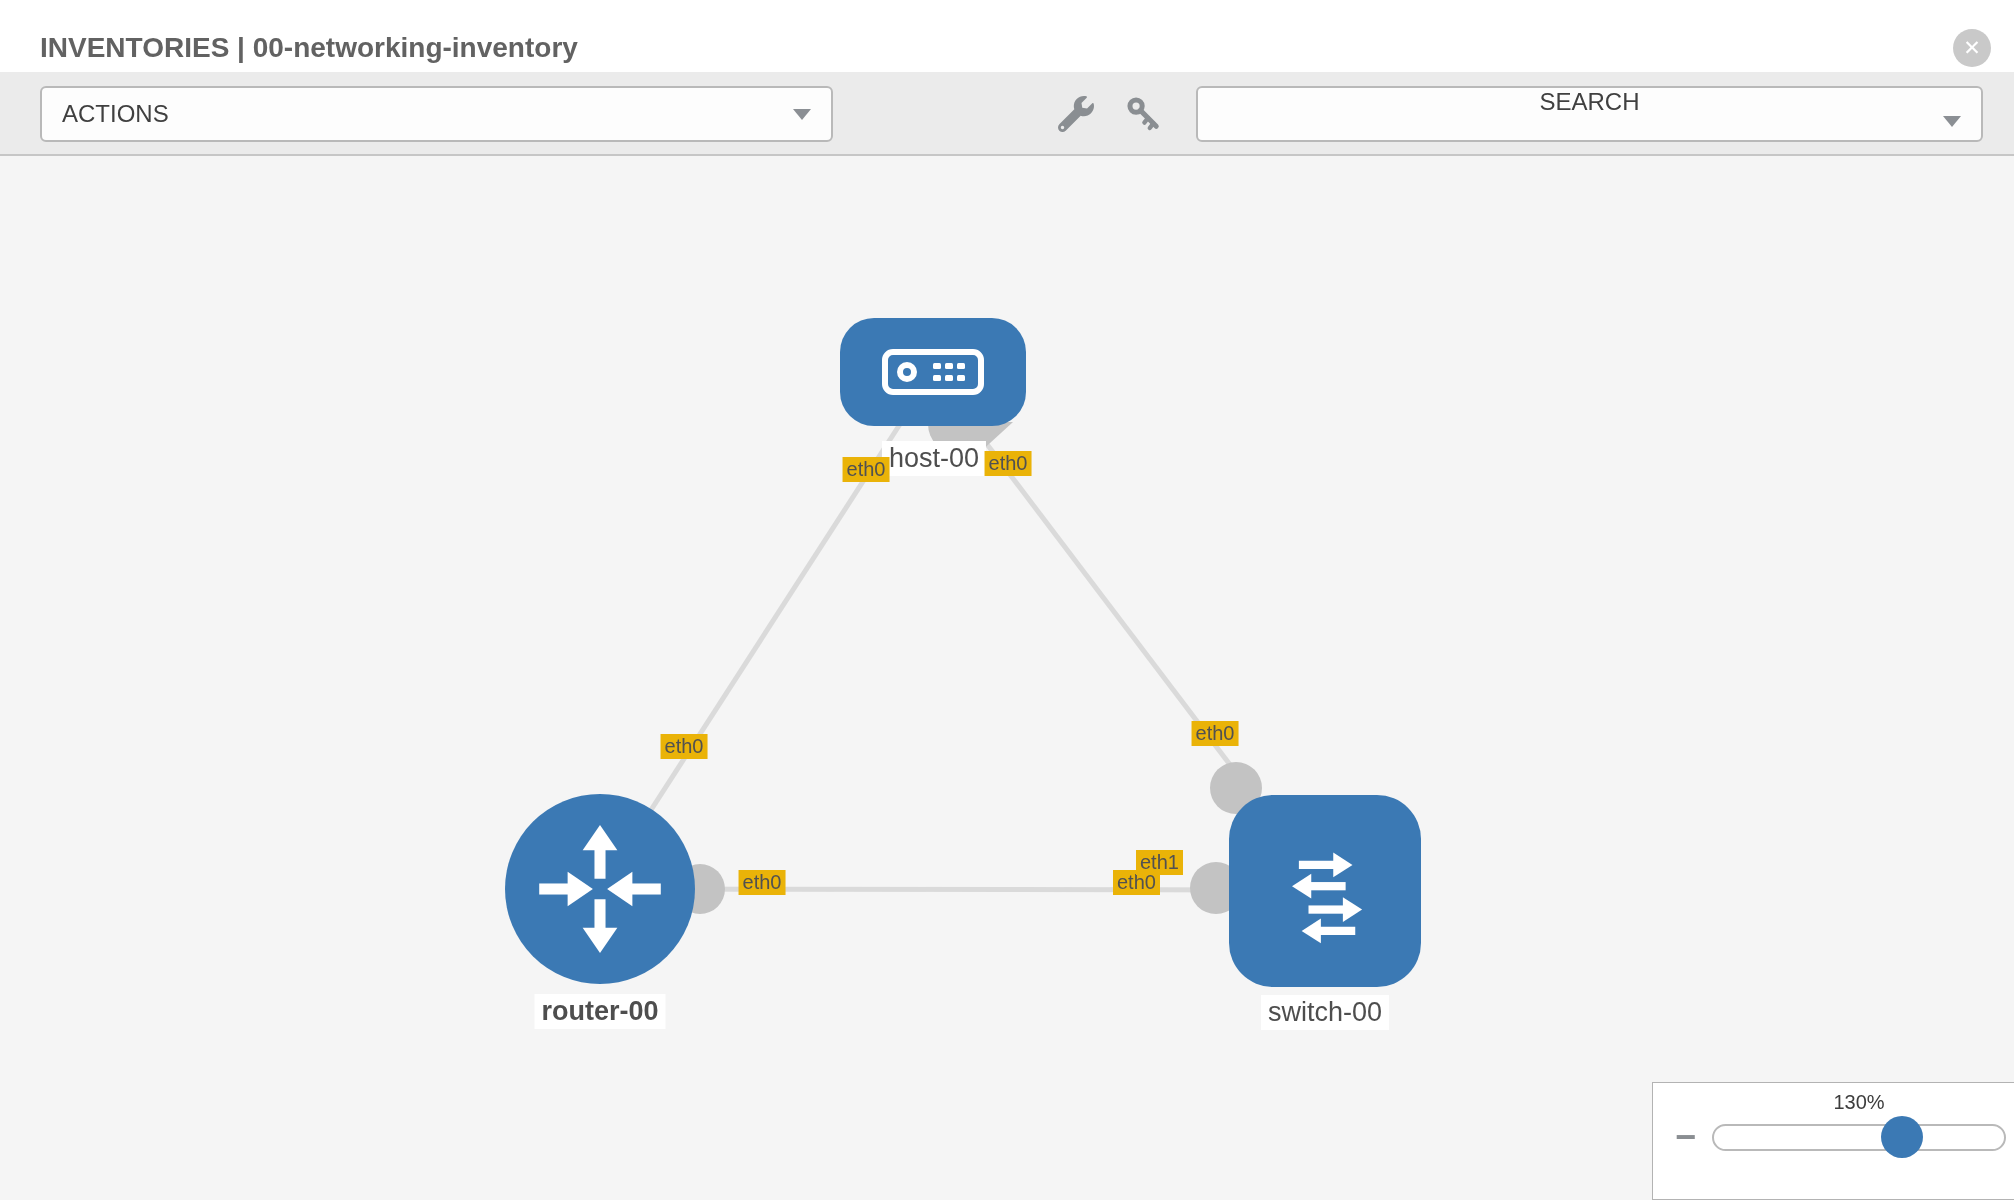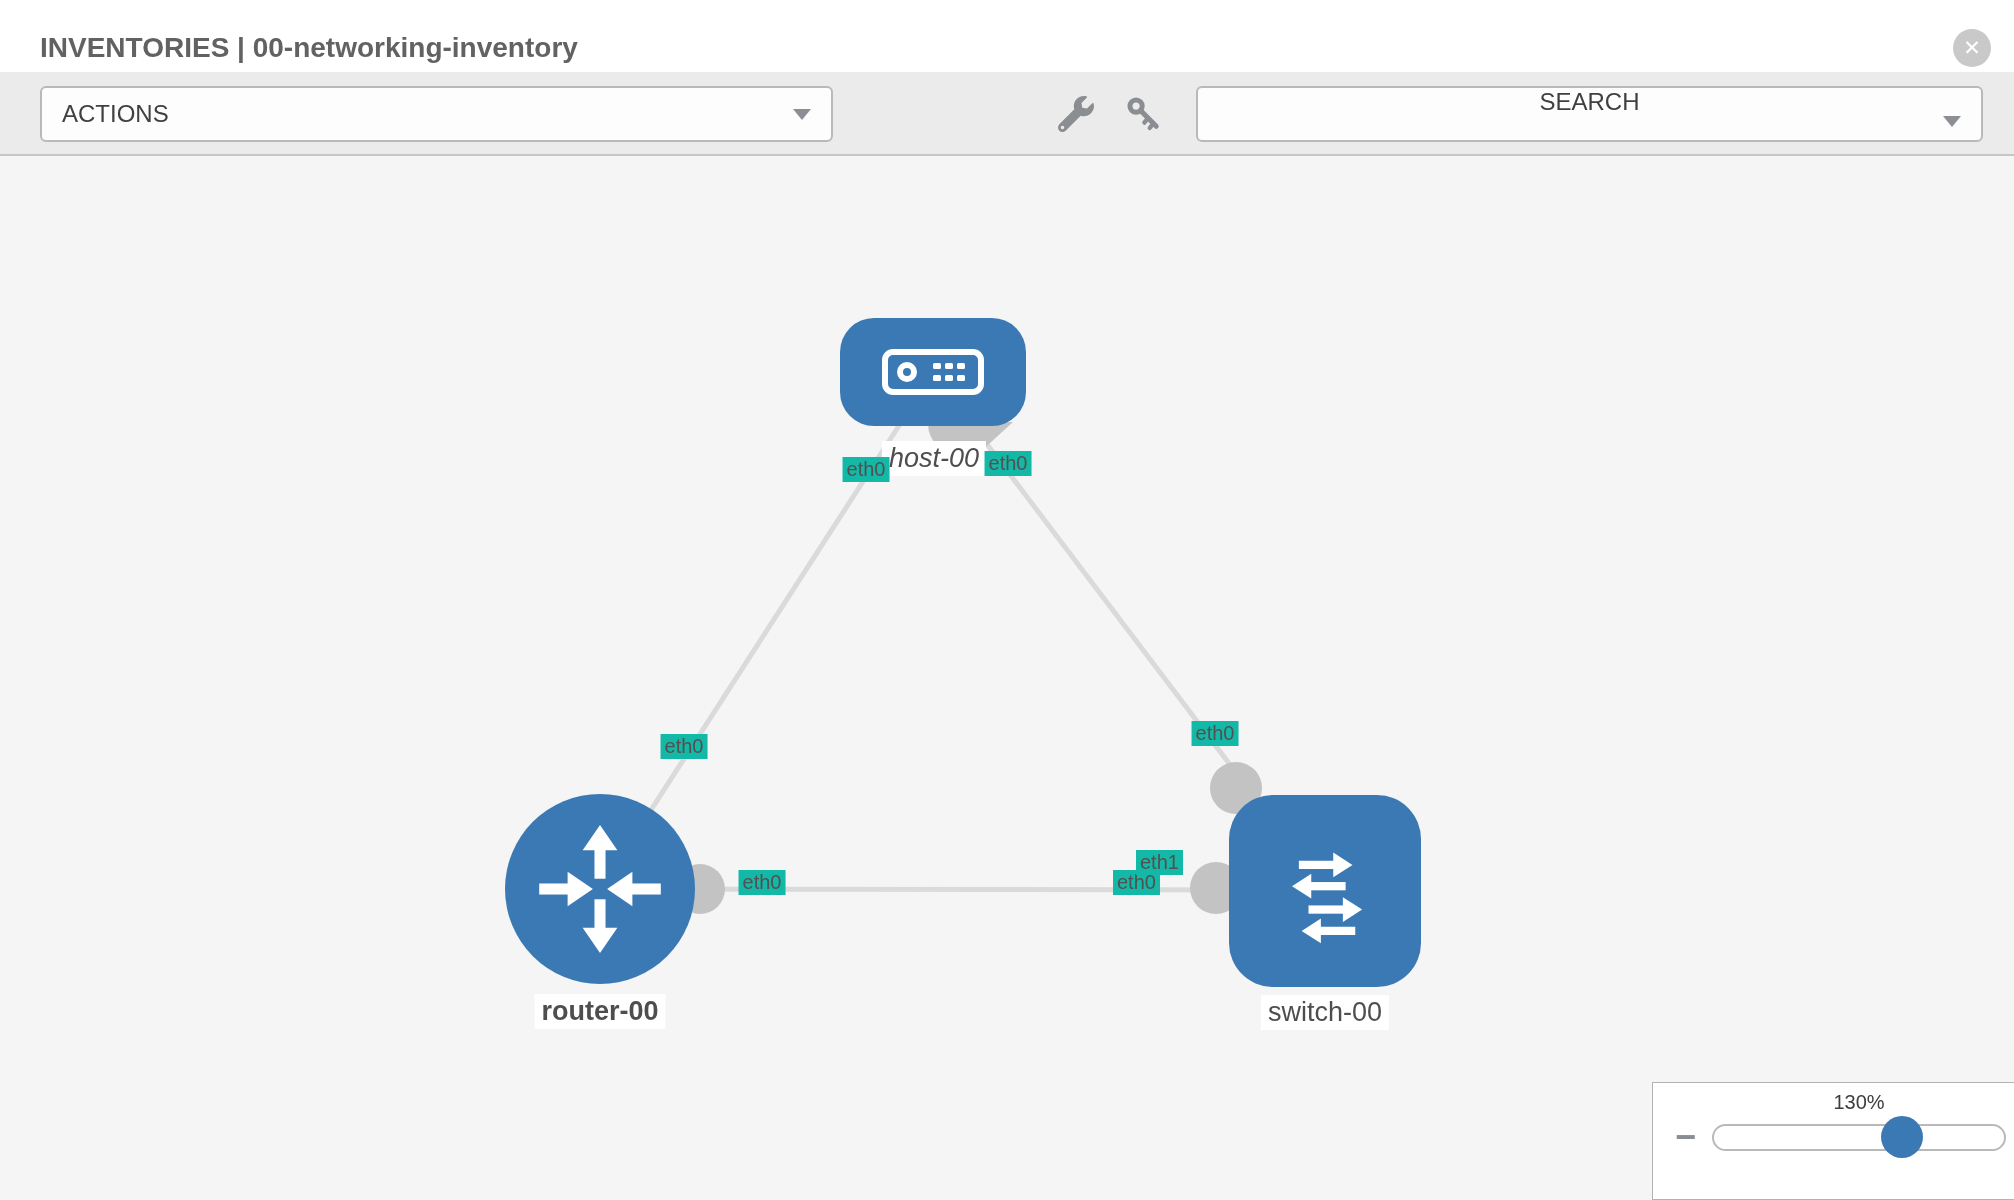--- a/index.html
+++ b/index.html
@@ -26,21 +26,21 @@
     display: flex; align-items: center; justify-content: center; gap: 32px; }
   .tool-icons svg { cursor: pointer; }
   .canvas { position: absolute; left: 0; top: 156px; width: 2014px; height: 1044px; background: #f5f5f5; }
   .links-layer { position: absolute; left: 0; top: 0; }
   .node { position: absolute; background: #3b79b4; display: flex; align-items: center; justify-content: center; cursor: grab; }
   .node.host { left: 840px; top: 162px; width: 186px; height: 108px; border-radius: 34px; }
   .node.router { left: 505px; top: 638px; width: 190px; height: 190px; border-radius: 50%; }
   .node.switch { left: 1229px; top: 639px; width: 192px; height: 192px; border-radius: 44px; }
   .node-label { position: absolute; background: #fff; color: #4e4e4e; font-size: 27px; padding: 2px 7px;
     white-space: nowrap; transform: translateX(-50%); }
-  .if-label { position: absolute; background: #14b8a6; color: #515151; font-size: 20px; padding: 1px 4px;
+  .if-label { position: absolute; background: #eab308; color: #515151; font-size: 20px; padding: 1px 4px;
     white-space: nowrap; }
   .if-label.centered { transform: translateX(-50%); }
   .zoom-panel { position: absolute; left: 1652px; top: 926px; width: 414px; height: 118px;
     background: #fff; border: 1px solid #b3b3b3; }
   .zoom-level { text-align: center; margin-top: 8px; font-size: 20px; color: #3d3d3d; }
   .zoom-slider-row { display: flex; align-items: center; padding: 0 22px; margin-top: 8px; }
   .zoom-glyph { font-size: 36px; font-weight: 700; color: #8a8e92; line-height: 30px; cursor: pointer;
     user-select: none; }
   .slider-track { flex: 1; margin: 0 16px; height: 27px; background: #fff; border: 2px solid #b9b9b9;
     border-radius: 14px; position: relative; cursor: pointer; }
@@ -130,21 +130,21 @@
         <polygon points="48,89 76,71 76,107"></polygon>
           <rect x="74" y="83" width="52" height="12"></rect>
         <rect x="72" y="117" width="52" height="12"></rect>
           <polygon points="150,123 122,105 122,141"></polygon>
         <polygon points="62,154 90,136 90,172"></polygon>
           <rect x="88" y="148" width="52" height="12"></rect>
       </g>
     </svg>
   </div>
 
-  <span class="node-label" style="left:934px; top:285px;font-style:italic;">host-00</span>
+  <span class="node-label" style="left:934px; top:285px;">host-00</span>
   <span class="node-label" style="left:600px; top:838px;font-weight:bold;">router-00</span>
   <span class="node-label" style="left:1325px; top:839px;">switch-00</span>
 
   <span class="if-label centered" style="left:866px; top:301px;">eth0</span>
   <span class="if-label centered" style="left:1008px; top:295px;">eth0</span>
   <span class="if-label centered" style="left:684px; top:578px;">eth0</span>
   <span class="if-label centered" style="left:1215px; top:565px;">eth0</span>
   <span class="if-label centered" style="left:762px; top:714px;">eth0</span>
   <span class="if-label" style="left:1113px; top:714px;">eth0</span>
   <span class="if-label" style="left:1136px; top:694px;">eth1</span>

